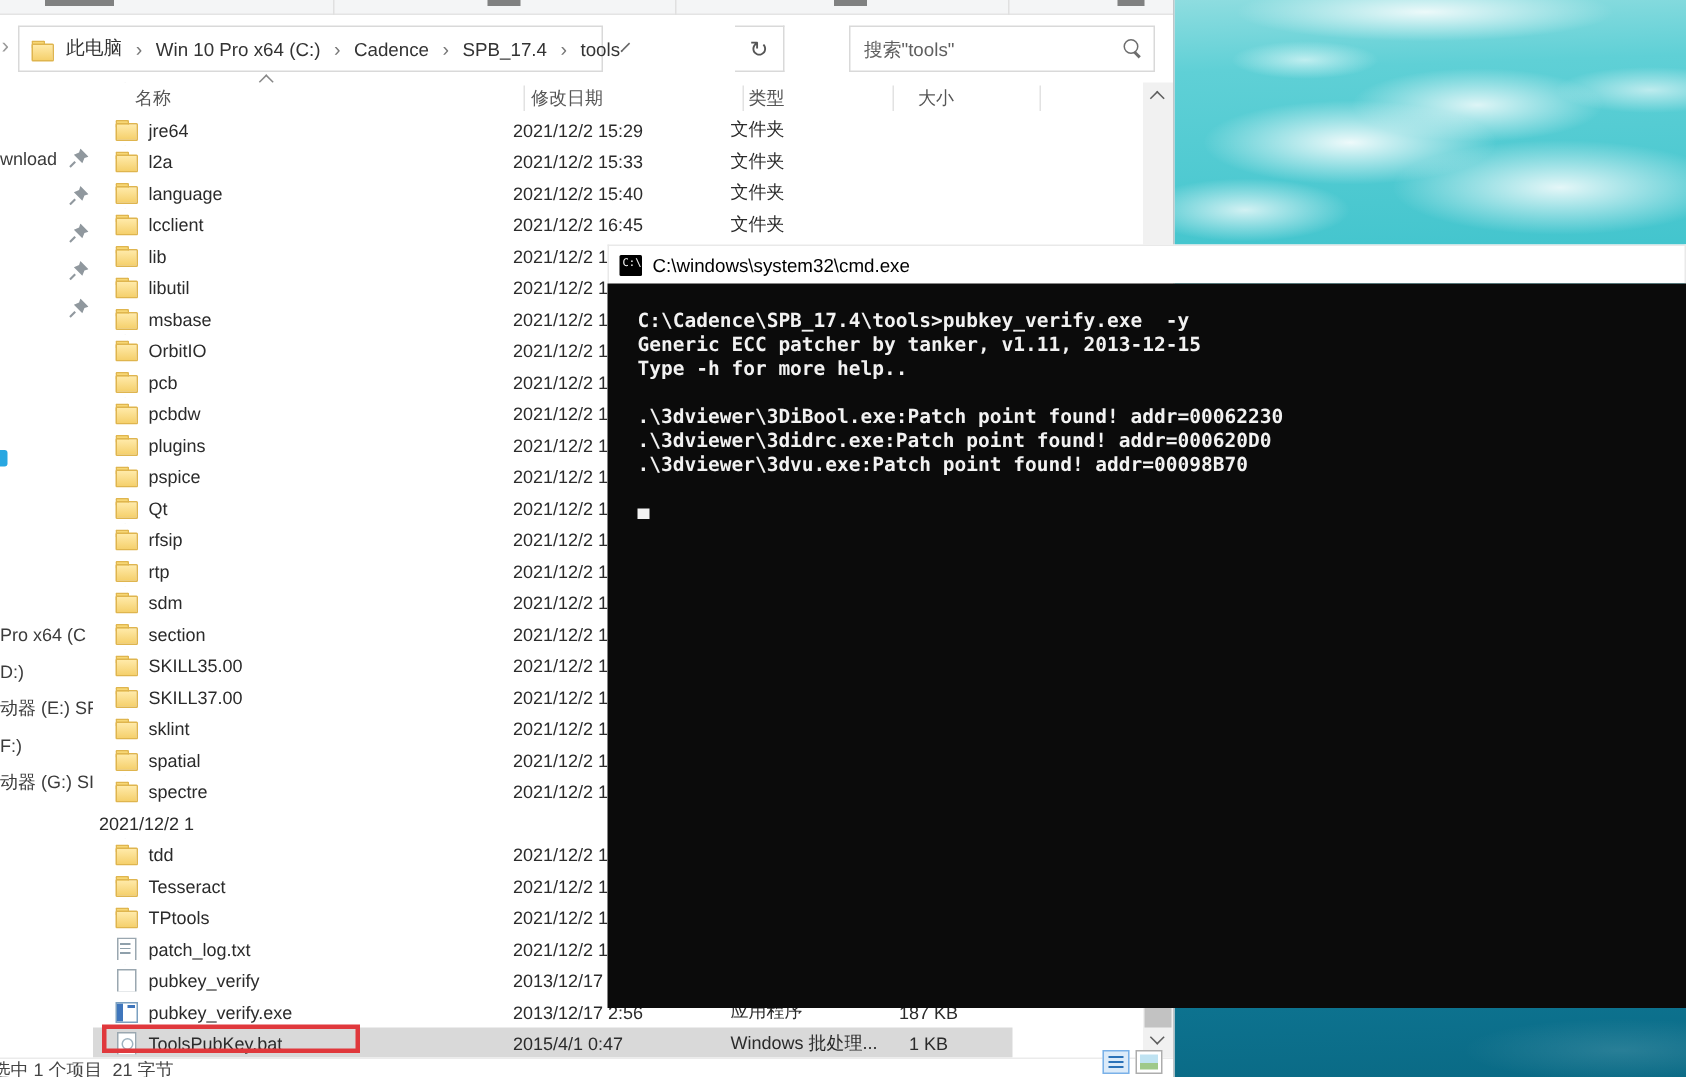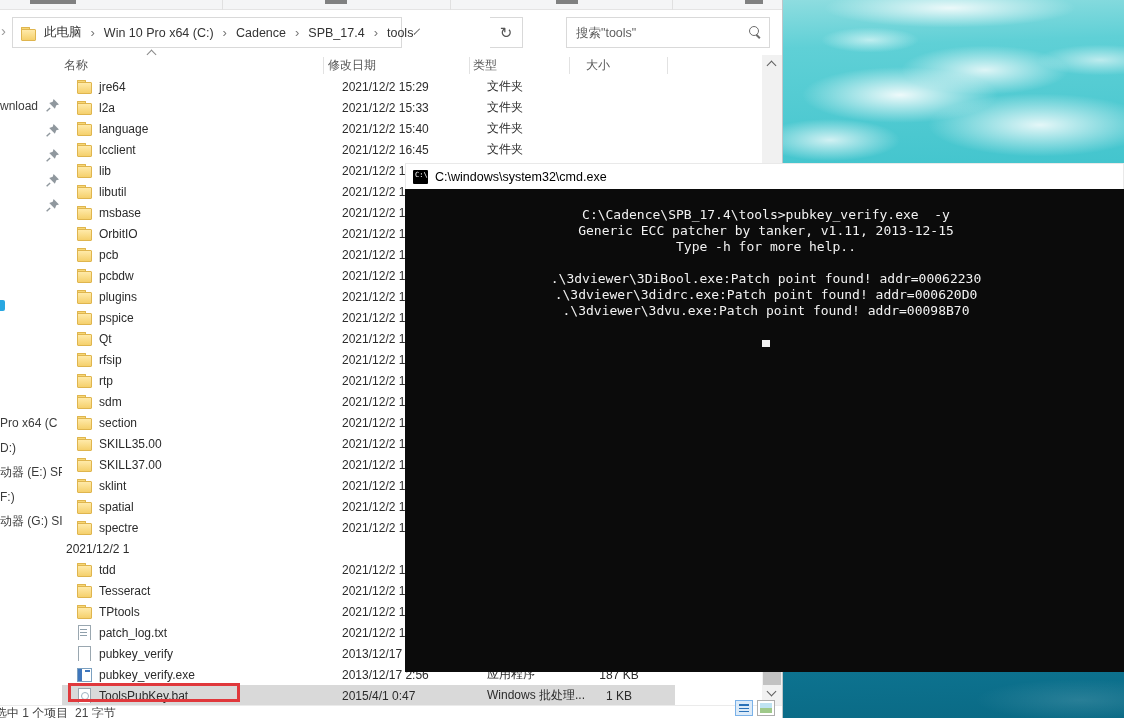--- a/index.html
+++ b/index.html
@@ -58,21 +58,21 @@
   
   .sidebar { position:absolute; left:0; top:55px; width:84px; height:650px;
     border-right:1px solid #e6e6e6; background:#fff; overflow:hidden; }
   .side-row { position:absolute; left:0; width:62px; height:20px; display:flex; align-items:center;
     font-size:12px; color:#3b3b3b; white-space:nowrap; }
   .side-row .side-label { margin-left:0; }
   .pin-icon { position:absolute; right:3px; top:3px; width:13px; height:13px; }
   .blue-fragment { position:absolute; left:0; top:245px; width:5px; height:11px; background:#28a7e1; border-radius:0 2px 2px 0; }
 
   
-  .headers { position:absolute; left:48px; top:55px; height:21px; display:flex; align-items:center;
+  .headers { position:absolute; left:74px; top:55px; height:21px; display:flex; align-items:center;
     font-size:12px; color:#555; background:#fff; }
   .h-cell { height:21px; display:flex; align-items:center; position:relative; }
   .h-name { width:275px; padding-left:16px; }
   .h-date { width:145px; padding-left:4px; }
   .h-type { width:99px;  padding-left:3px; }
   .h-size { width:97px;  padding-left:16px; }
   .h-sep { width:1px; height:17px; background:#e2e2e2; }
   .sort-caret { position:absolute; left:100px; top:-4px; width:7px; height:7px;
     border-left:1.2px solid #888; border-top:1.2px solid #888; transform:rotate(45deg); }
 
@@ -121,28 +121,28 @@
   .status-text { display:inline-block; margin-left:-5px; line-height:15px; white-space:pre; }
   .view-btn { position:absolute; top:-6px; width:18px; height:16px; }
   .details-btn { left:735px; border:1px solid #7ab1e8; background:#dcebf9; }
   .details-btn::after { content:""; position:absolute; left:3px; top:3px; width:10px; height:8px;
     background:repeating-linear-gradient(#2b72b8 0 1.5px, transparent 1.5px 3.5px); }
   .thumb-btn { left:757px; border:1px solid #adadad; background:#fff; }
   .thumb-btn::after { content:""; position:absolute; left:2px; top:2px; width:12px; height:10px;
     background:linear-gradient(#bfe3f2 0 55%, #9fc98a 55%); }
 
   
-  .cmd { position:absolute; left:405px; top:163px; width:719px; height:509px;text-align:center; }
+  .cmd { position:absolute; left:405px; top:163px; width:719px; height:509px; }
   .cmd-titlebar { height:26px; background:#fff; display:flex; align-items:center; padding-left:7px;
     font-size:12.5px; color:#000; border:1px solid #e9e9e9; border-bottom:none; }
   .cmd-icon { width:15px; height:14px; background:#000; margin-right:7px; position:relative; flex:0 0 15px; border-radius:1px; }
   .cmd-icon::after { content:"C:\\"; position:absolute; left:2px; top:2px; color:#fff; font-size:7px; line-height:7px;
     font-family:"DejaVu Sans Mono", monospace; }
   .cmd-body { position:absolute; left:0; top:26px; right:0; bottom:0; background:#0b0b0b;
-    font-family:"DejaVu Sans Mono", monospace; font-size:13px; color:#f2f2f2; padding:18px 0 0 3px; }
+    font-family:"DejaVu Sans Mono", monospace; font-size:13px; color:#f2f2f2; padding:18px 0 0 20px;font-weight:bold; }
   .cmd-line { height:16px; line-height:16px; white-space:pre; }
   .cursor-row { height:16px; }
   .cmd-cursor { display:inline-block; width:8px; height:7px; background:#f2f2f2; margin-top:4px; }
 </style>
 </head>
 <body>
 
 <div class="desktop">
 
   <div class="explorer">

